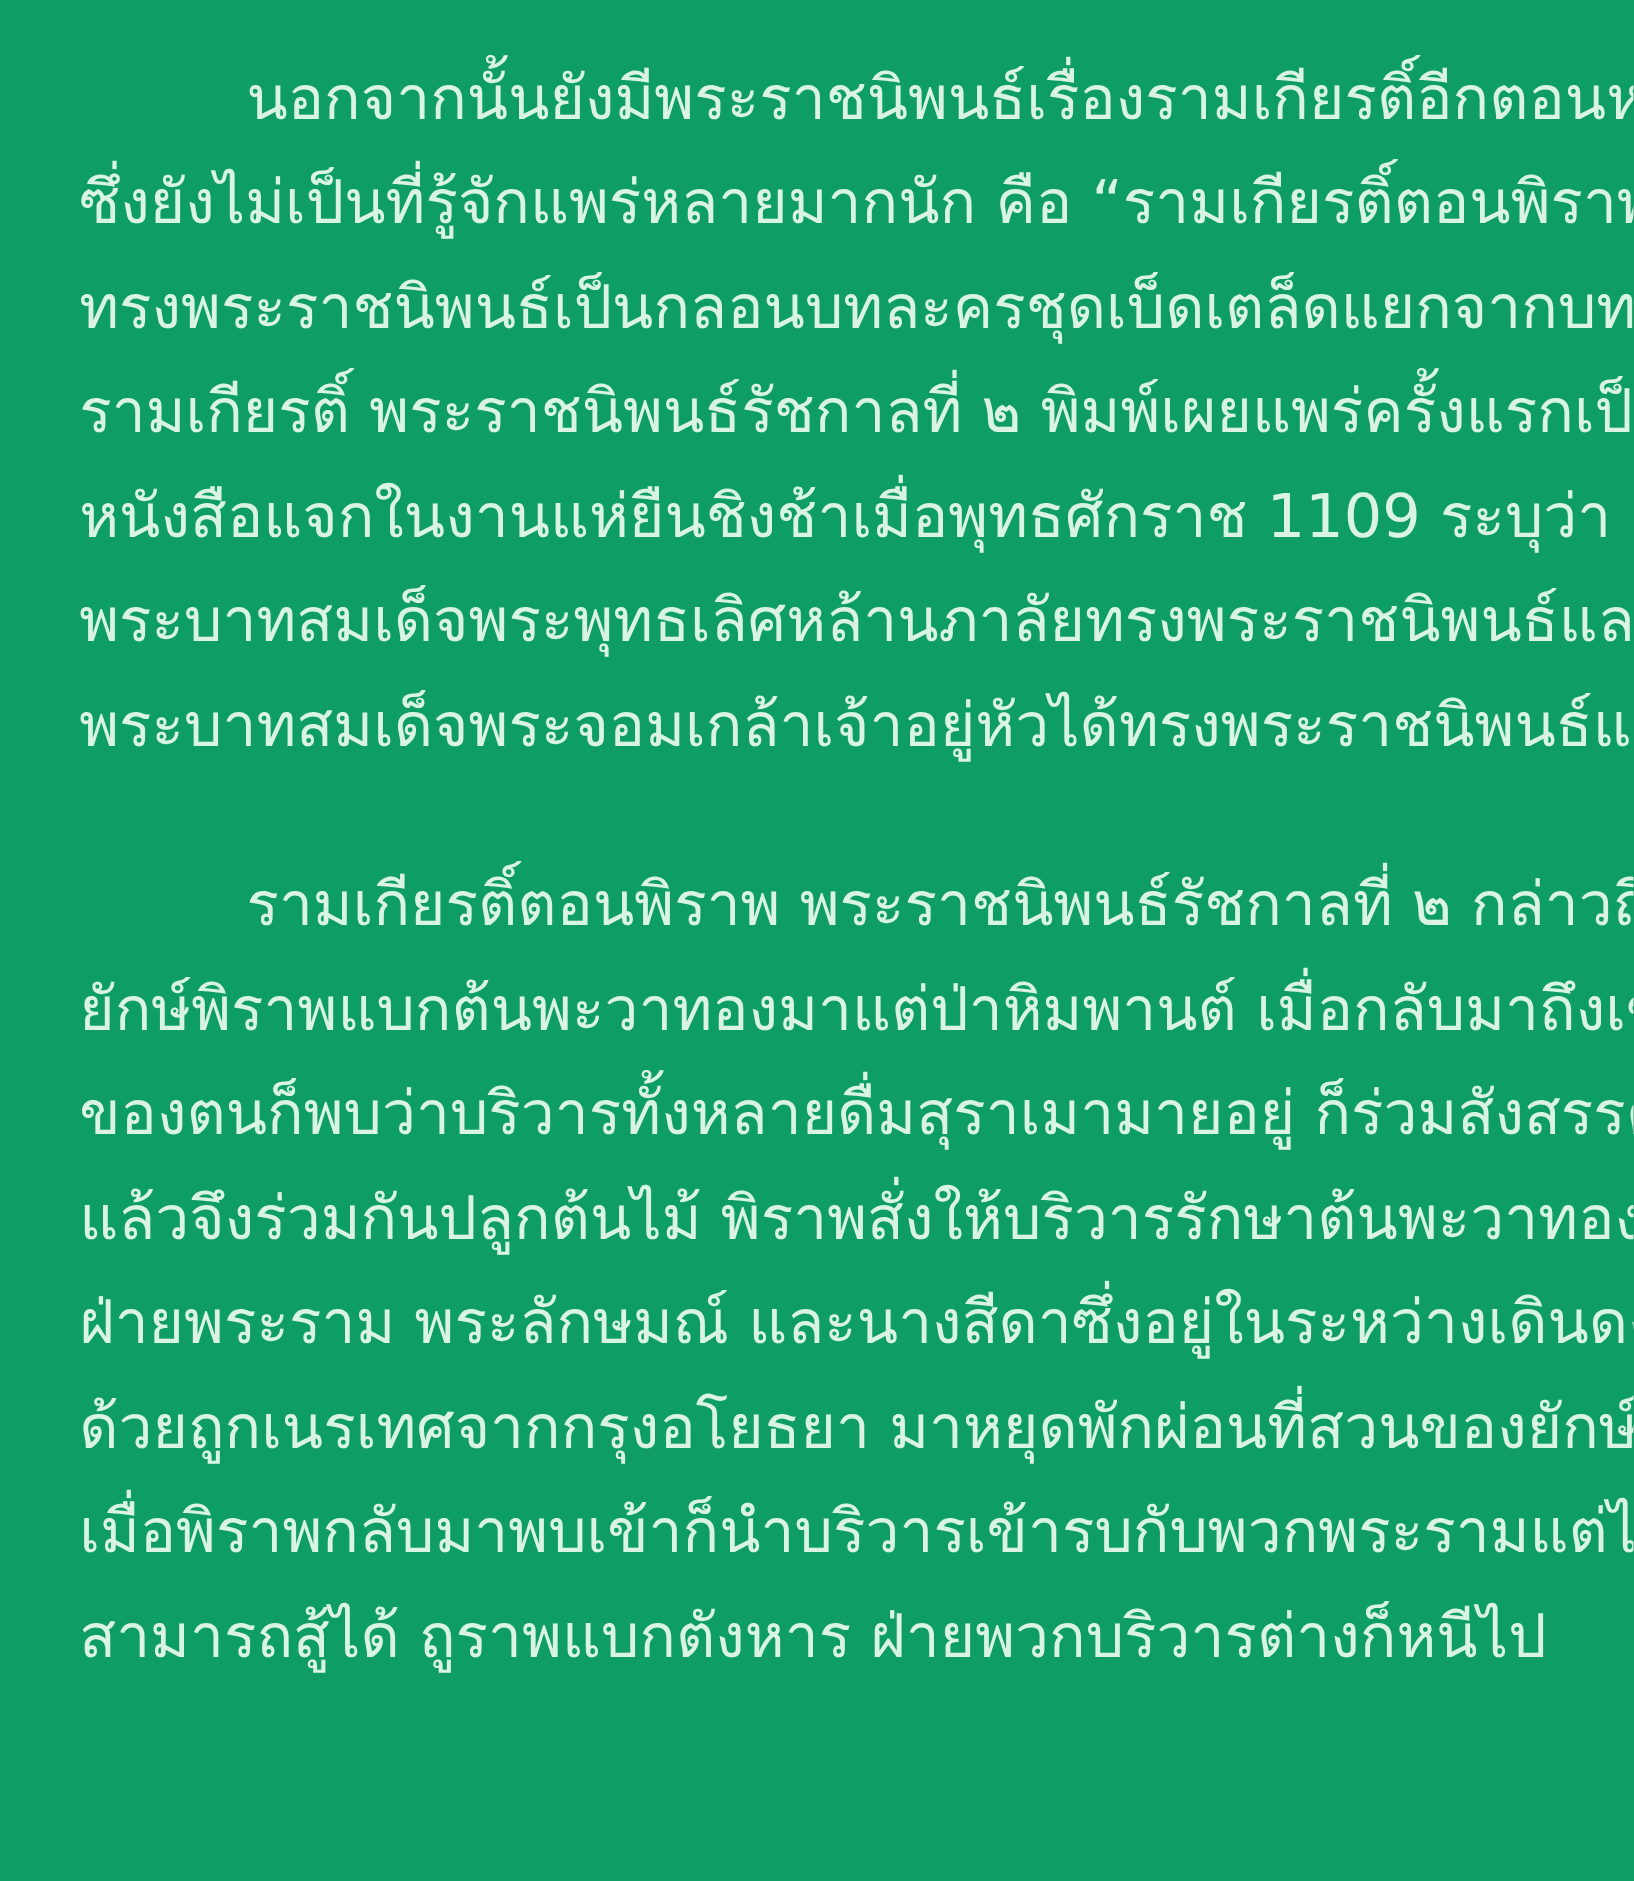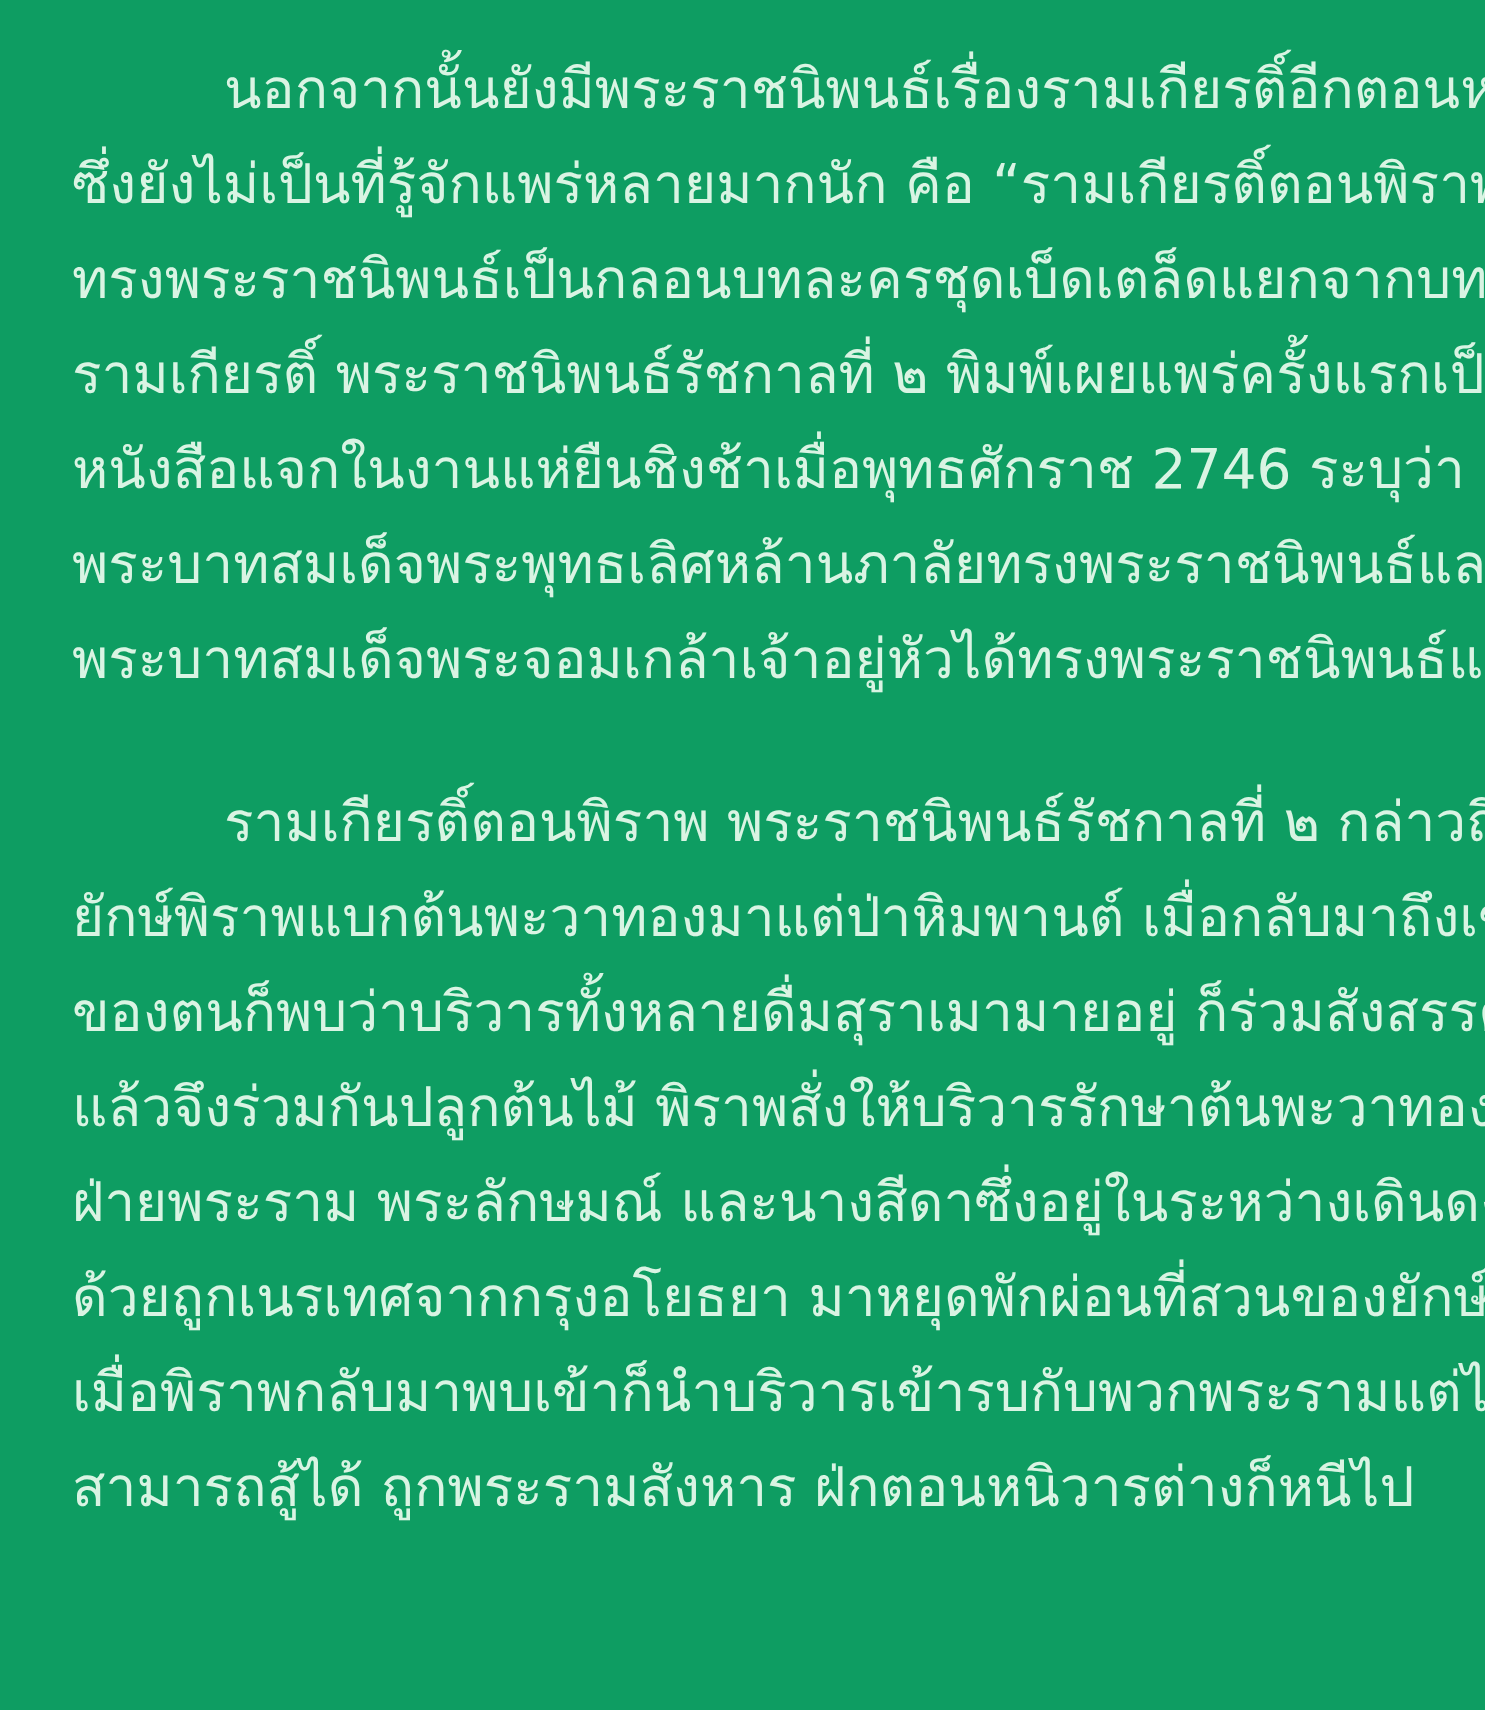--- a/index.html
+++ b/index.html
@@ -41,29 +41,29 @@
 </head>
 <body>
 
 <div class="page">
 
   <div class="para">
     <div class="line indent">นอกจากนั้นยังมีพระราชนิพนธ์เรื่องรามเกียรติ์อีกตอนหนึ่ง</div>
     <div class="line">ซึ่งยังไม่เป็นที่รู้จักแพร่หลายมากนัก คือ “รามเกียรติ์ตอนพิราพ”</div>
     <div class="line">ทรงพระราชนิพนธ์เป็นกลอนบทละครชุดเบ็ดเตล็ดแยกจากบทละคร</div>
     <div class="line">รามเกียรติ์ พระราชนิพนธ์รัชกาลที่ ๒ พิมพ์เผยแพร่ครั้งแรกเป็น</div>
-    <div class="line">หนังสือแจกในงานแห่ยืนชิงช้าเมื่อพุทธศักราช 2746 ระบุว่า</div>
+    <div class="line">หนังสือแจกในงานแห่ยืนชิงช้าเมื่อพุทธศักราช 1109 ระบุว่า</div>
     <div class="line">พระบาทสมเด็จพระพุทธเลิศหล้านภาลัยทรงพระราชนิพนธ์และ</div>
     <div class="line">พระบาทสมเด็จพระจอมเกล้าเจ้าอยู่หัวได้ทรงพระราชนิพนธ์แก้ไขบ้าง</div>
   </div>
 
   <div class="para">
     <div class="line indent">รามเกียรติ์ตอนพิราพ พระราชนิพนธ์รัชกาลที่ ๒ กล่าวถึง</div>
     <div class="line">ยักษ์พิราพแบกต้นพะวาทองมาแต่ป่าหิมพานต์ เมื่อกลับมาถึงเขต</div>
     <div class="line">ของตนก็พบว่าบริวารทั้งหลายดื่มสุราเมามายอยู่ ก็ร่วมสังสรรค์ด้วย</div>
     <div class="line">แล้วจึงร่วมกันปลูกต้นไม้ พิราพสั่งให้บริวารรักษาต้นพะวาทองให้ดี</div>
     <div class="line">ฝ่ายพระราม พระลักษมณ์ และนางสีดาซึ่งอยู่ในระหว่างเดินดง</div>
     <div class="line">ด้วยถูกเนรเทศจากกรุงอโยธยา มาหยุดพักผ่อนที่สวนของยักษ์พิราพ</div>
     <div class="line">เมื่อพิราพกลับมาพบเข้าก็นำบริวารเข้ารบกับพวกพระรามแต่ไม่</div>
-    <div class="line">สามารถสู้ได้ ถูกพระรามสังหาร ฝ่กตอนหนิวารต่างก็หนีไป</div>
+    <div class="line">สามารถสู้ได้ ถูราพแบกตังหาร ฝ่ายพวกบริวารต่างก็หนีไป</div>
   </div>
 
 </div>
 
 </body></html>

